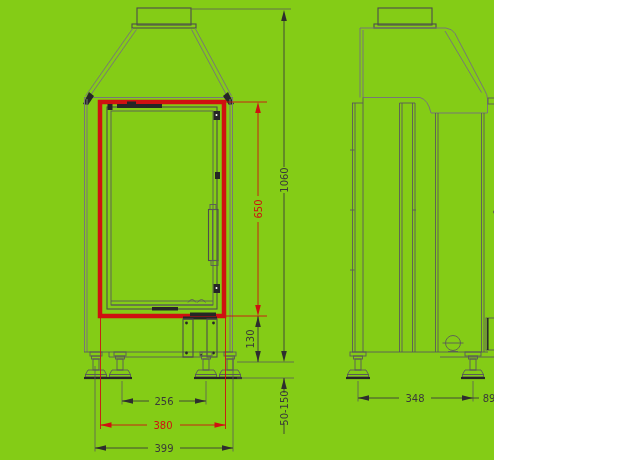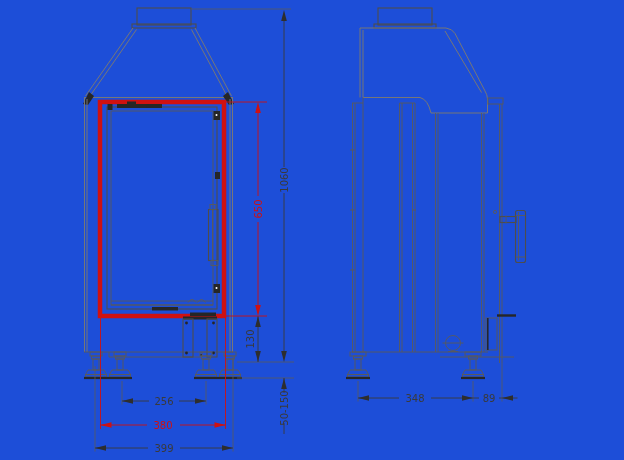--- a/index.html
+++ b/index.html
@@ -1,16 +1,16 @@
 <!DOCTYPE html>
 <html><head>
 <meta charset="utf-8">
 <style>
   html,body{margin:0;padding:0;background:#fff;}
-  .canvas{position:relative;width:624px;height:460px;background:#1d4ed8;overflow:hidden;
+  .canvas{position:relative;width:494px;height:460px;background:#84cc16;overflow:hidden;
           font-family:"DejaVu Sans", sans-serif;}
   svg{display:block}
   .ln{stroke:#4d4d4d;fill:none;stroke-width:1.1;stroke-linecap:butt;}
   .lt{stroke:#777;fill:none;stroke-width:1;}
   .thin{stroke:#5a5a5a;fill:none;stroke-width:0.9;}
   .dk{fill:#262626;stroke:none;}
   .dkln{stroke:#262626;fill:none;}
   .ext{stroke:#5a5a5a;stroke-width:0.8;fill:none;}
   .dim{stroke:#3a3a3a;stroke-width:0.9;fill:none;}
   .ah{fill:#2e2e2e;stroke:none;}

